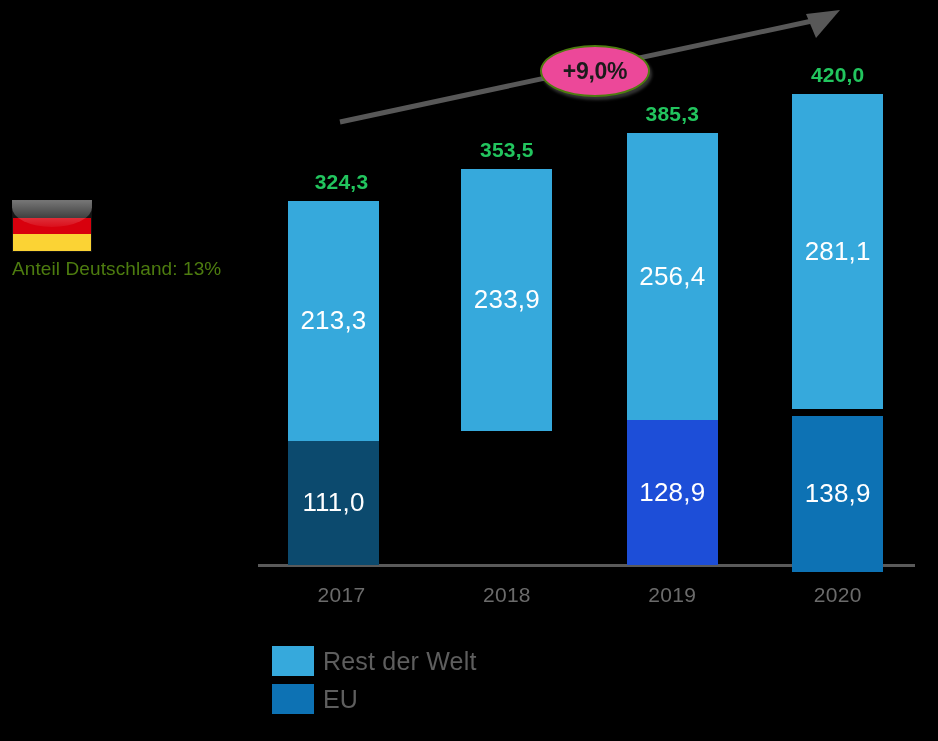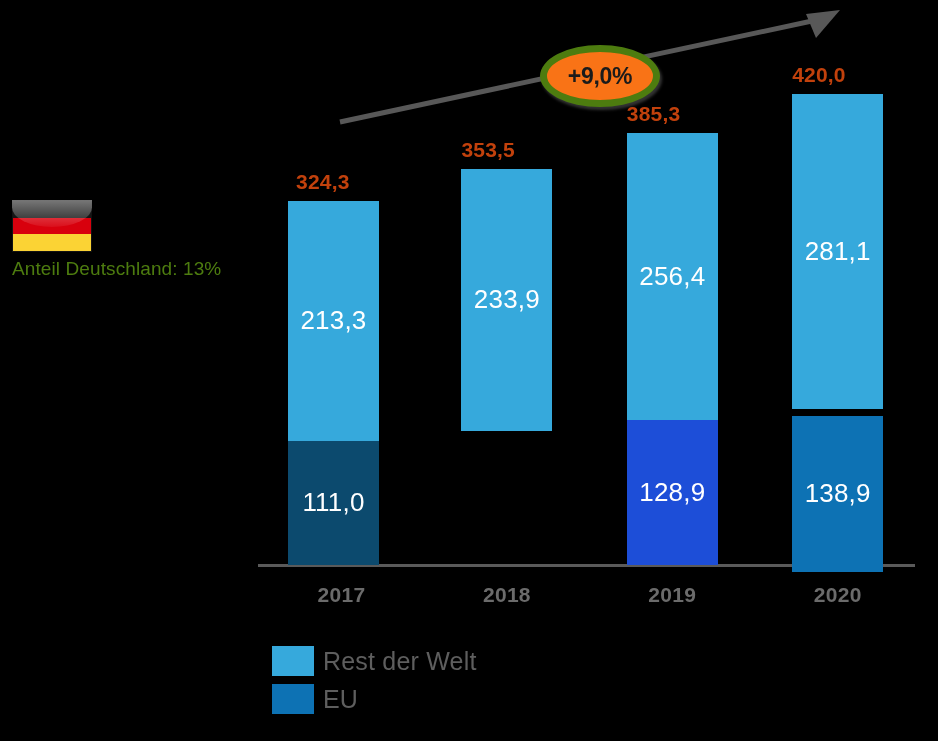--- a/index.html
+++ b/index.html
@@ -14,38 +14,38 @@
         background:linear-gradient(to bottom,#161616 0 33.33%,#d8000d 33.33% 66.66%,#fbd334 66.66% 100%);}
   .flag-gloss{position:absolute;left:0;top:0;width:100%;height:52%;
         background:linear-gradient(to bottom,rgba(255,255,255,.42),rgba(255,255,255,.06));
         border-radius:0 0 70px 70px/0 0 34px 34px;}
   .flag-label{position:absolute;left:12px;top:258px;width:320px;
         font-size:19px;color:#4d7c0f;letter-spacing:.1px;white-space:nowrap;}
 
   
   .arrow-svg{position:absolute;left:0;top:0;width:938px;height:200px;pointer-events:none;}
   .bubble{position:absolute;left:540px;top:45px;width:106px;height:48px;
-        border-radius:50%;background:#f97316;border:7px solid #4d7c0f;
+        border-radius:50%;background:#ec4899;border:2px solid #4d7c0f;
         box-shadow:2px 3px 3px rgba(255,255,255,.20);
         display:flex;align-items:center;justify-content:center;}
   .bubble span{font-size:23px;font-weight:bold;color:#1b1b1b;letter-spacing:-.3px;}
 
   
   .plot{position:absolute;left:258px;top:60px;width:660px;height:506px;}
   .axis{position:absolute;left:258px;top:564px;width:657px;height:3px;background:#5a5a5a;}
 
   .bar{position:absolute;width:91px;bottom:0;}
   .seg{position:absolute;left:0;width:100%;display:flex;align-items:center;justify-content:center;}
   .seg span{font-size:26px;color:#ffffff;letter-spacing:.2px;}
   .seg-top{background:#36A9DC;}
   .seg-bot{background:#0D72B4;}
-  .total{position:absolute;left:0;width:91px;text-align:left;
-        font-size:21px;font-weight:bold;color:#c2410c;letter-spacing:.2px;}
+  .total{position:absolute;left:0;width:91px;text-align:center;
+        font-size:21px;font-weight:bold;color:#22c55e;letter-spacing:.2px;}
   .xlab{position:absolute;width:91px;text-align:center;top:583px;
-        font-size:21px;font-weight:bold;color:#6b6b6b;letter-spacing:.3px;}
+        font-size:21px;font-weight:normal;color:#6b6b6b;letter-spacing:.3px;}
 
   
   .legend{position:absolute;left:272px;top:642px;}
   .lrow{display:flex;align-items:center;height:38px;}
   .sw{width:42px;height:30px;flex:0 0 42px;}
   .ltxt{margin-left:9px;font-size:25px;color:#5e5e5e;letter-spacing:.2px;}
 </style>
 </head>
 <body>
 

